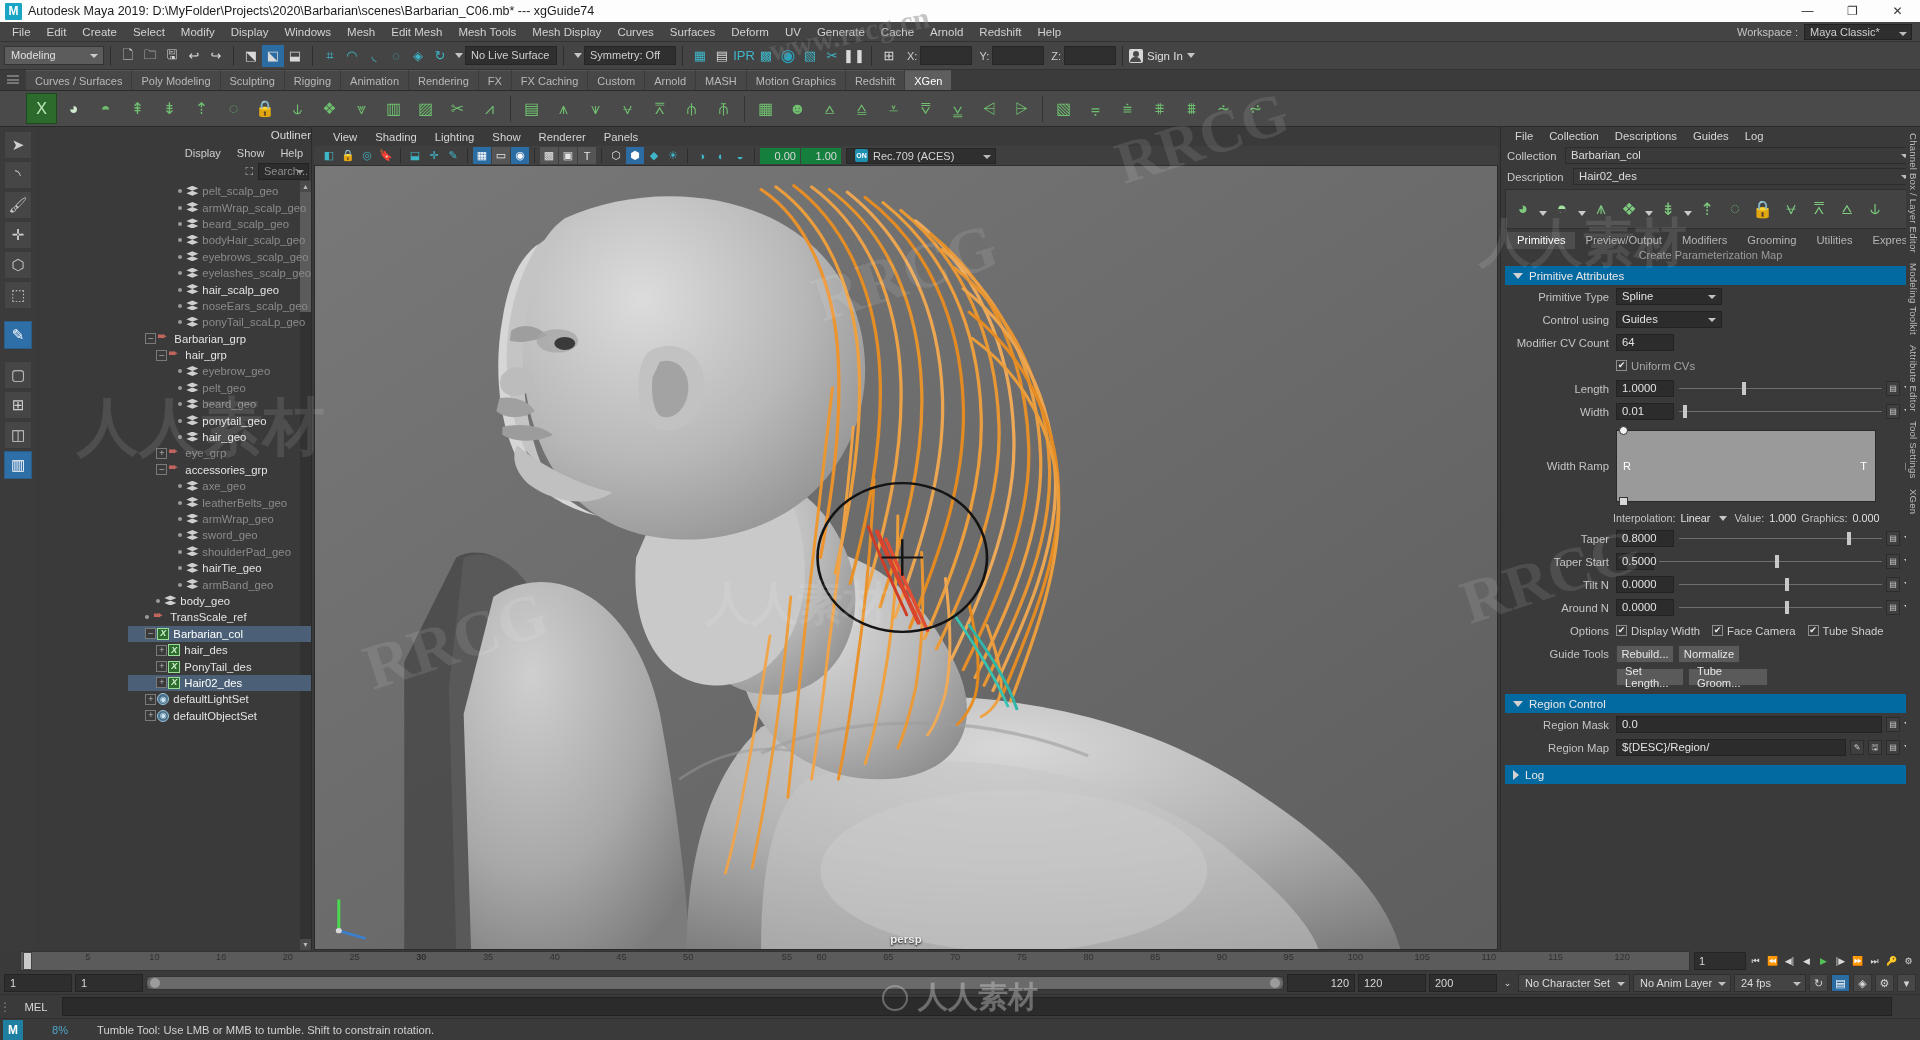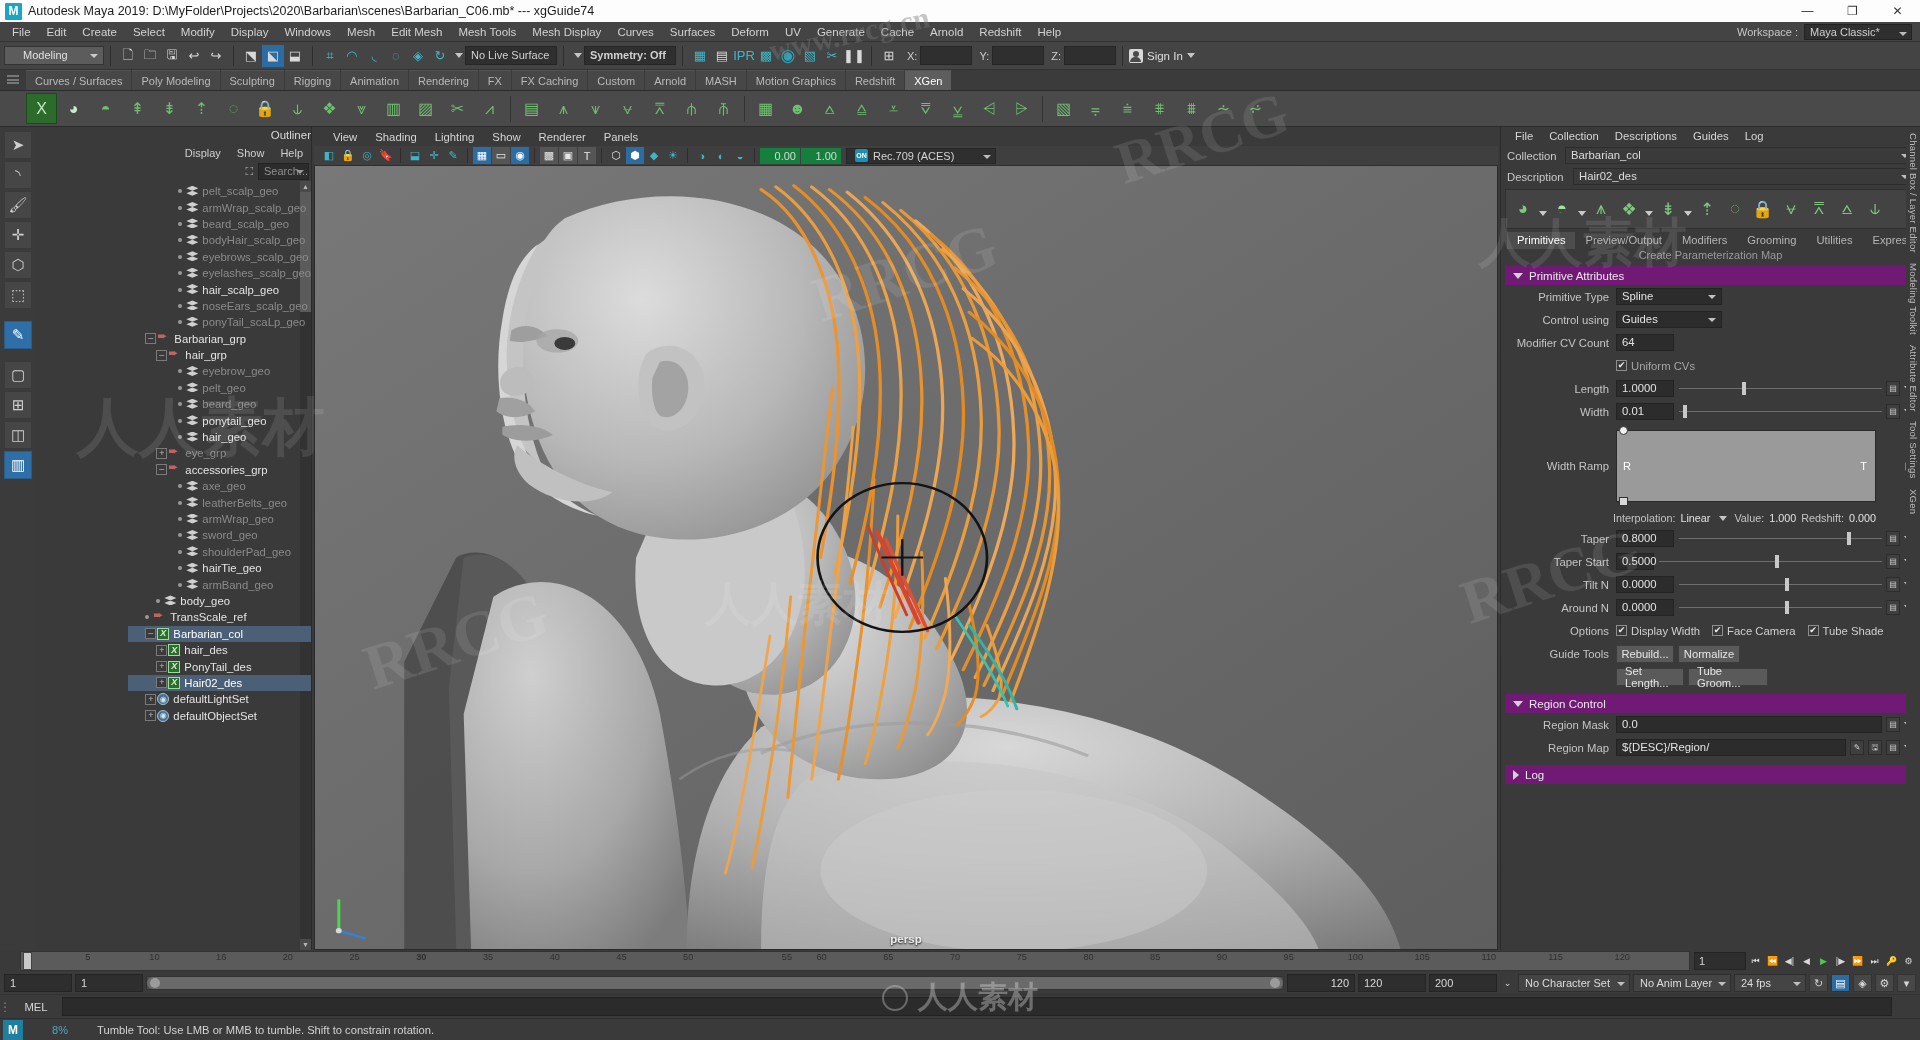--- a/index.html
+++ b/index.html
@@ -31,32 +31,32 @@
                  font-size:11px; color:#c5c5c5; }
   .ws-select { background:#2f2f2f; border:1px solid #222; padding:1px 16px 1px 5px; min-width:108px;
                position:relative; color:#cfcfcf; font-size:11px; }
   .ws-select::after { content:""; position:absolute; right:4px; top:7px; border-left:4px solid transparent;
                border-right:4px solid transparent; border-top:4px solid #bbb; }
 
   
   .statusline { height:28px; background:#444; display:flex; align-items:center; gap:0px;
                 flex:0 0 28px; border-bottom:1px solid #333; padding-left:4px; }
   .mode-sel { width:100px; height:19px; background:#5c5c5c; border:1px solid #333; position:relative;
-              color:#e0e0e0; font-size:11px; line-height:17px; padding-left:18px; }
+              color:#e0e0e0; font-size:11px; line-height:17px; padding-left:6px; }
   .mode-sel::after { content:""; position:absolute; right:5px; top:7px; border-left:4px solid transparent;
               border-right:4px solid transparent; border-top:4px solid #ccc; }
   .sep { width:1px; height:20px; background:#2e2e2e; margin:0 6px; }
   .ticon { width:22px; height:22px; display:flex; align-items:center; justify-content:center;
            font-size:13px; color:#d9d9d9; }
   .ticon.sel { background:#2b6ca3; }
   .ticon.teal { color:#3fb6c8; }
   .field { height:19px; background:#2f2f2f; border:1px solid #262626; color:#d0d0d0; font-size:11px;
            line-height:17px; padding:0 5px; }
   .livesurf { width:92px; }
-  .symmetry { width:92px;font-weight:bold; }
+  .symmetry { width:92px; }
   .axisfield { width:52px; margin-left:3px; }
   .axislabel { font-size:11px; color:#cdcdcd; margin-left:7px; }
   .signin { display:flex; align-items:center; gap:4px; font-size:11.5px; color:#dedede; }
   .avatar-ic { width:14px;height:14px;background:#d8d8d8;border-radius:2px;position:relative;}
   .avatar-ic::before{content:"";position:absolute;left:4px;top:2px;width:6px;height:6px;border-radius:50%;background:#4a4a4a;}
   .avatar-ic::after{content:"";position:absolute;left:1.5px;top:8.5px;width:11px;height:5px;border-radius:5px 5px 0 0;background:#4a4a4a;}
 
   
   .shelftabs { height:21px; background:#3b3b3b; display:flex; align-items:flex-end; flex:0 0 21px;
                border-bottom:1px solid #2b2b2b; }
@@ -189,21 +189,21 @@
   .xgi { height:30px; min-width:26px; display:flex; align-items:center; justify-content:center;
           font-size:17px; color:#7ec97e; }
   .xgdd { width:9px; height:30px; display:flex; align-items:flex-end; justify-content:center;
           padding-bottom:8px; }
   .xgdd i { border-left:4px solid transparent; border-right:4px solid transparent;
           border-top:5px solid #cacaca; display:block; }
   .xg-tabs { height:18px; display:flex; align-items:flex-end; padding-left:6px; gap:0px; }
   .xgtab { padding:0 10px; height:17px; line-height:17px; font-size:11.2px; color:#b4b4b4; }
   .xgtab.active { color:#ffffff; background:#4d4d4d; }
   .xg-sub { text-align:center; font-size:11px; color:#9a9a9a; height:15px; }
-  .xg-section { height:19px; background:#701a75; margin:2px 4px 0 4px; display:flex; align-items:center;
+  .xg-section { height:19px; background:#0369a1; margin:2px 4px 0 4px; display:flex; align-items:center;
           gap:6px; padding-left:8px; font-size:11.5px; color:#e8e8e8; }
   .caret { width:0;height:0;border-left:5px solid transparent;border-right:5px solid transparent;
           border-top:6px solid #d2d2d2; }
   .caret.right { border:none;border-top:5px solid transparent;border-bottom:5px solid transparent;
           border-left:6px solid #d2d2d2; }
   .arow { height:23px; display:flex; align-items:center; padding:0 6px 0 0; font-size:11.3px; }
   .alab { width:115px; text-align:right; padding-right:7px; color:#c4c4c4; }
   .aval { background:#2c2c2c; border:1px solid #232323; height:17px; line-height:15px; color:#e2e2e2;
           font-size:11.3px; padding-left:5px; }
   .acombo { position:relative; }
@@ -1034,21 +1034,21 @@
       </div>
 
       <div class="arow" style="height:18px;font-size:10.8px;color:#c4c4c4;justify-content:flex-start;padding-left:112px;gap:5px;">
         <span>Interpolation:</span>
         <span style="color:#e2e2e2">Linear</span>
         <span class="dncaret">
             <i></i>
           </span>
         <span>Value:</span>
         <span style="color:#e2e2e2">1.000</span>
-        <span>Redshift:</span>
+        <span>Graphics:</span>
         <span style="color:#e2e2e2">0.000</span>
       </div>
 
       <div class="arow">
         <span class="alab">Taper</span>
         <div class="aval" style="width:58px">0.8000</div>
         <div class="slider">
           <div class="track"></div>
             <div class="knob" style="left:83%"></div>
         </div>

